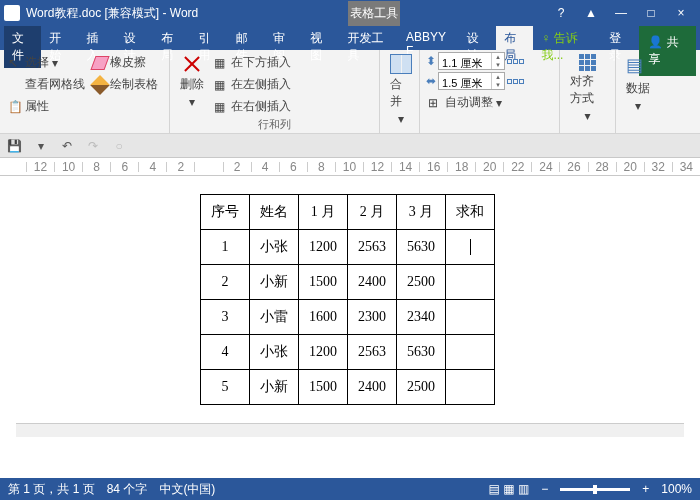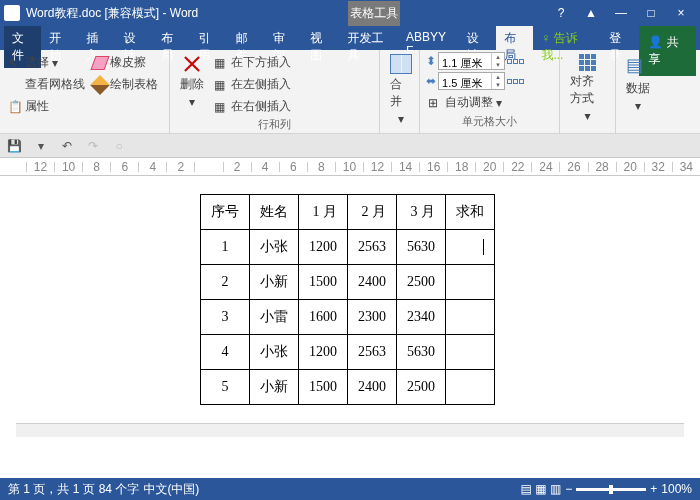--- a/index.html
+++ b/index.html
@@ -33,25 +33,25 @@
 .gridic{display:grid;grid-template-columns:repeat(3,5px);grid-template-rows:repeat(3,5px);gap:1px}
 .gridic span{background:#4a7ebb}
 .qat{background:#e6e6e6;height:24px;border-bottom:1px solid #c8c8c8;display:flex;align-items:center;padding:0 6px;gap:8px}
 .qat .qbtn{width:18px;height:18px;display:flex;align-items:center;justify-content:center;color:#555;border:1px solid transparent}
 .qat .qbtn.dis{color:#bbb}
 .ruler{height:18px;background:#fff;border-bottom:1px solid #c8c8c8;display:flex;align-items:center;padding-left:26px;overflow:hidden;color:#888;font-size:9px;gap:0}
 .ruler .tick{width:31px;text-align:center;border-left:1px solid #ccc;height:10px;line-height:10px}
 .doc-area{position:relative;background:#fff;height:300px;overflow:auto}
 .page{margin:12px auto;width:640px;background:#fff;position:relative;padding:6px 0}
 .tbl{border-collapse:collapse;margin-left:170px}
-.tbl td{border:1px solid #000;padding:8px 10px;font-size:14px;font-family:SimSun,serif;text-align:right;min-width:46px}
+.tbl td{border:1px solid #000;padding:8px 10px;font-size:14px;font-family:SimSun,serif;text-align:center;min-width:46px}
 .tbl td.num{text-align:center}
 .cursor{display:inline-block;width:1px;height:16px;background:#000;vertical-align:middle;animation:blink 1s infinite}
 @keyframes blink{50%{opacity:0}}
-.status{position:absolute;bottom:0;left:0;right:0;height:22px;background:#2b579a;color:#fff;display:flex;align-items:center;padding:0 8px;gap:4px;font-size:11px}
+.status{position:absolute;bottom:0;left:0;right:0;height:22px;background:#2b579a;color:#fff;display:flex;align-items:center;padding:0 8px;gap:12px;font-size:11px}
 .status .sp{flex:1}
 .pencil{width:14px;height:14px;background:linear-gradient(135deg,#f4b342 50%,#8a5a2a 50%);transform:rotate(45deg)}
 .eraser{width:14px;height:10px;background:#f7a1c4;border:1px solid #d46;transform:skewX(-20deg)}
 .x-ic{width:20px;height:20px;position:relative}
 .x-ic:before,.x-ic:after{content:"";position:absolute;width:2px;height:20px;background:#c00;left:9px;top:0}
 .x-ic:before{transform:rotate(45deg)}.x-ic:after{transform:rotate(-45deg)}
 .insert-ic{width:20px;height:20px;border:2px solid #4a7ebb;position:relative}
 .insert-ic:after{content:"↑";position:absolute;color:#4a7ebb;font-size:14px;left:3px;top:-2px}
 .merge-ic{width:22px;height:20px;border:1px solid #4a7ebb;display:grid;grid-template-columns:1fr 1fr;gap:1px}
 .merge-ic span{background:#cfe0f2}
@@ -196,21 +196,20 @@
               <span></span>
             </span>
         </div>
         <div class="smallbtn">
             <span class="ic">⊞</span>
             <span>自动调整</span>
             <span>▾</span>
           </div>
       </div>
     </div>
-    <div class="group-label">单元格大小</div>
   </div>
 
   <div class="group" style="width:56px">
     <div class="group-body">
         <div class="vbtn">
           <span class="gridic">
             <span></span>
             <span></span>
             <span></span>
             <span></span>

